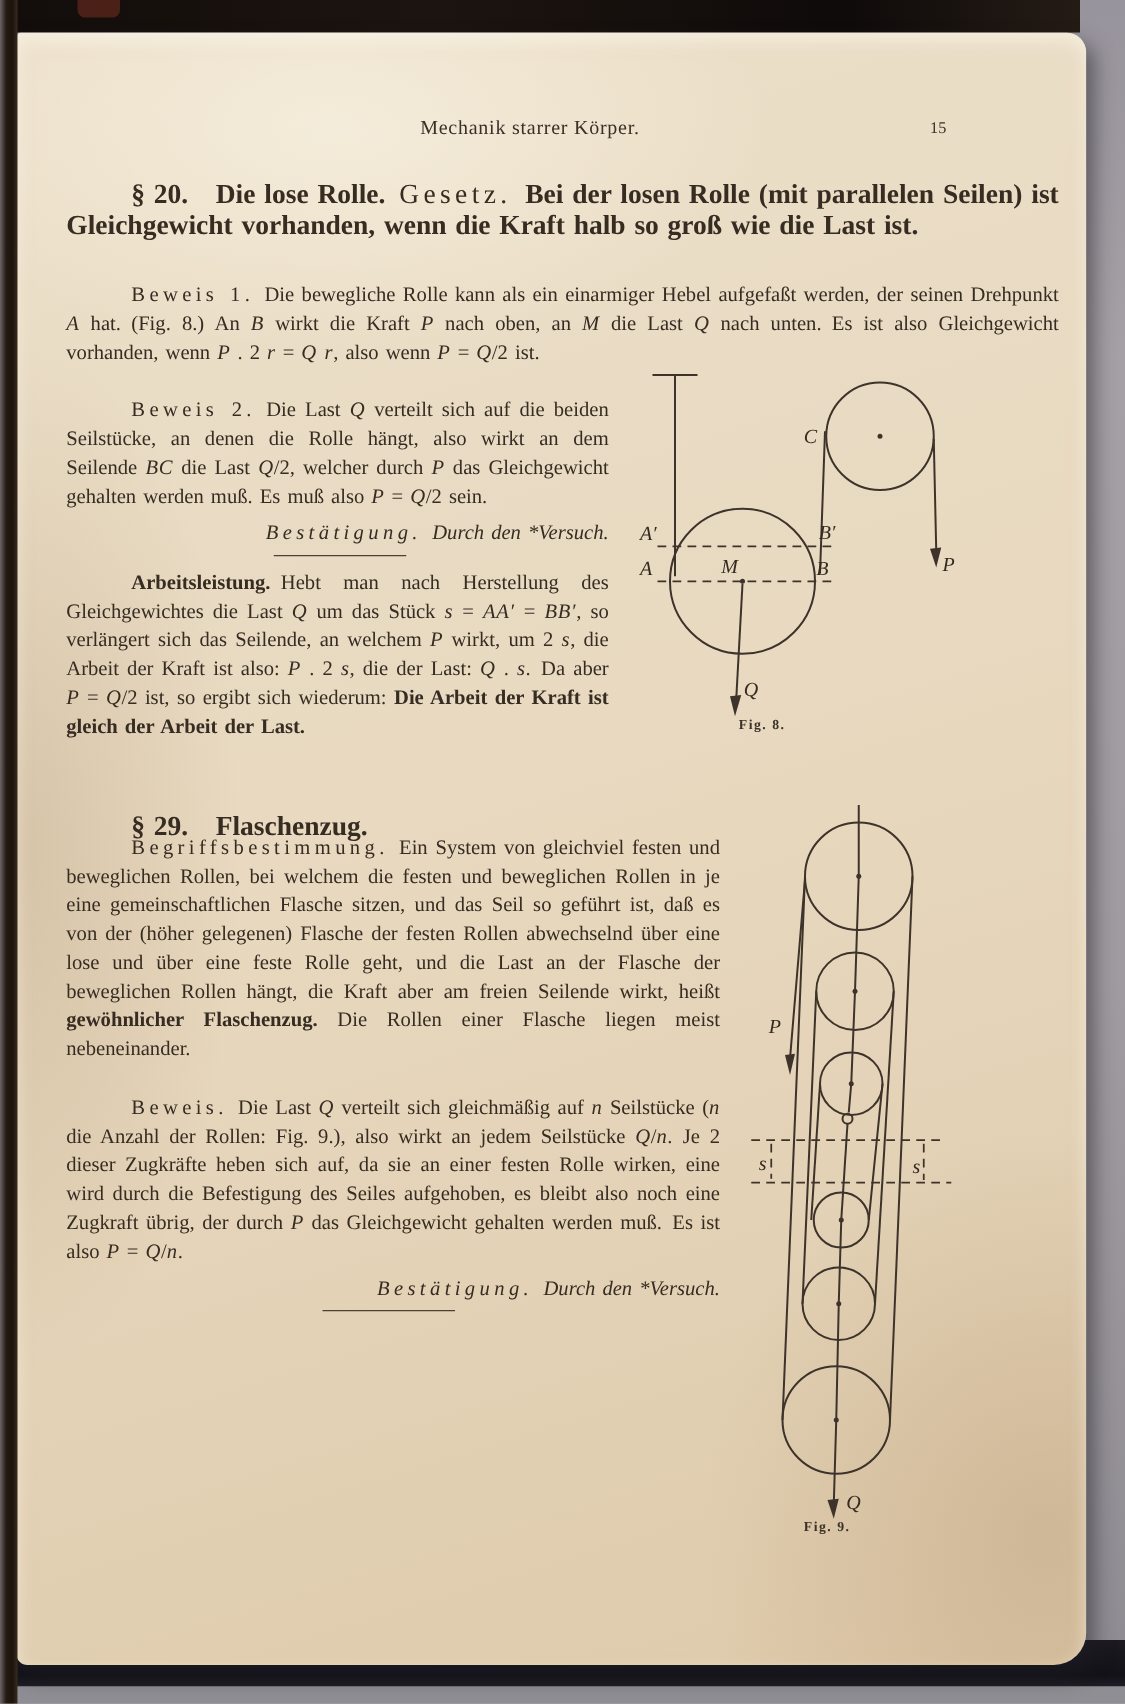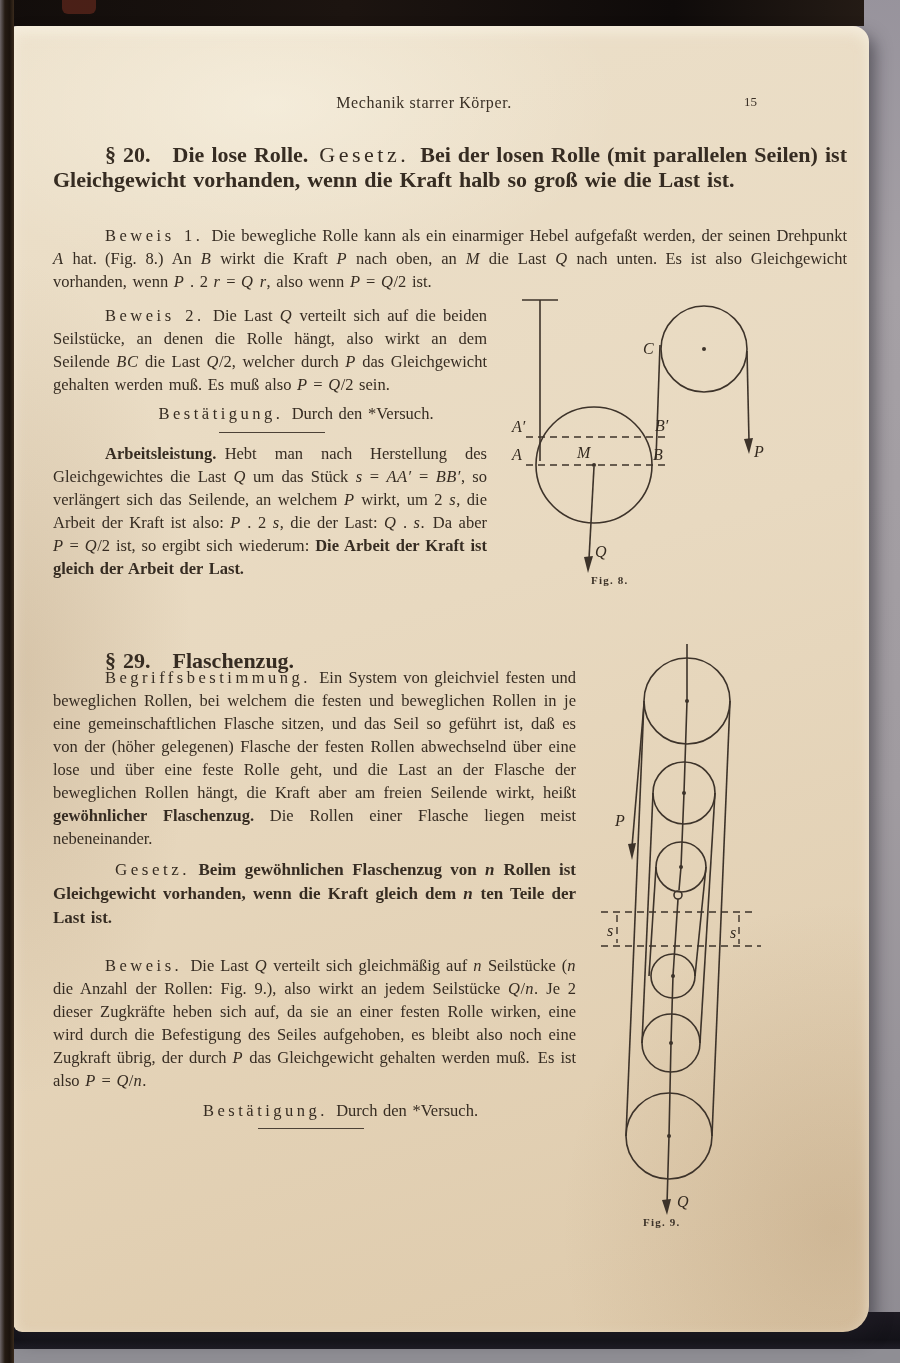--- a/index.html
+++ b/index.html
@@ -25,36 +25,36 @@
       radial-gradient(ellipse 500px 260px at 30% 6%,rgba(255,252,240,0.45),rgba(255,252,240,0) 70%),
       radial-gradient(ellipse 420px 500px at 96% 92%,rgba(140,100,55,0.20),rgba(140,100,55,0) 65%),
       radial-gradient(ellipse 300px 700px at 0% 50%,rgba(130,95,55,0.18),rgba(130,95,55,0) 60%),
       linear-gradient(163deg,#ece0ca 0%,#e8d9c0 45%,#decaab 100%);
     border-radius:4px 16px 26px 9px;
     box-shadow:6px 9px 16px rgba(30,28,36,0.5), inset 0 6px 14px rgba(255,253,244,0.5);
   }
 
   .para{margin:0;color:#362c22;font-size:16.5px;line-height:23px;
     text-align:justify;word-spacing:1.5px;}
-  .single{text-align:center;}
+  .single{text-align:right;font-style:italic;}
   .indent{text-indent:52px;}
   .law{font-size:22px;line-height:25px;text-indent:52px;}
   .law2{font-size:17px;line-height:24px;text-indent:62px;}
   .st-b{font-weight:700;}
   .st-i{font-style:italic;letter-spacing:.5px;}
   .st-g{letter-spacing:3.5px;}
 
   .pg-header{position:absolute;left:0;top:68px;width:822px;height:24px;}
   .pg-title{width:100%;text-align:center;font-size:16px;letter-spacing:.6px;color:#3a3026;}
   .pg-num{position:absolute;left:731px;top:0;font-size:13px;color:#3a3026;}
 
   .sec20-head{position:absolute;left:40px;top:116px;width:794px;}
   .beweis1{position:absolute;left:40px;top:174px;width:794px;margin-top:24px;}
 
-  .col1{position:absolute;left:40px;top:278px;width:434px;}
+  .col1{position:absolute;left:40px;top:290px;width:434px;}
   .col1 .bst{margin-top:6px;}
   .rule{border-top:1.6px solid #4c4136;width:106px;margin:7px 0 9px 166px;}
   .col1 .arb{margin-top:2px;}
 
   .sec21-head{position:absolute;left:40px;top:622px;width:520px;}
   .col2{position:absolute;left:40px;top:640px;width:523px;}
   .col2 .law2{margin-top:8px;}
   .col2 .bw{margin-top:24px;}
   .col2 .bst{margin-top:7px;}
   .rule2{margin:6px 0 0 205px;}
@@ -122,21 +122,20 @@
         <text x="254" y="166">P</text>
         <text x="95" y="266">Q</text>
       </svg>
     </div>
     <div class="figcap cap8">Fig. 8.</div>
 
     <p class="para law sec21-head"><span class="st-b">§ 29. Flaschenzug.</span></p>
 
     <div class="col2">
       <p class="para indent"><span class="st-g">Begriffsbestimmung.</span><span> Ein System von gleichviel festen und beweglichen Rollen, bei welchem die festen und beweglichen Rollen in je eine gemeinschaftlichen Flasche sitzen, und das Seil so geführt ist, daß es von der (höher gelegenen) Flasche der festen Rollen abwechselnd über eine lose und über eine feste Rolle geht, und die Last an der Flasche der beweglichen Rollen hängt, die Kraft aber am freien Seilende wirkt, heißt </span><span class="st-b">gewöhnlicher Flaschenzug.</span><span> Die Rollen einer Flasche liegen meist nebeneinander.</span></p>
-      <p class="para law2"><span class="st-g">Gesetz.</span><span class="st-b"> Beim gewöhnlichen Flaschenzug von </span><span class="st-b st-i">n</span><span class="st-b"> Rollen ist Gleichgewicht vorhanden, wenn die Kraft gleich dem </span><span class="st-b st-i">n</span><span class="st-b"> ten Teile der Last ist.</span></p>
       <p class="para indent bw"><span class="st-g">Beweis.</span><span> Die Last </span><span class="st-i">Q</span><span> verteilt sich gleichmäßig auf </span><span class="st-i">n</span><span> Seilstücke (</span><span class="st-i">n</span><span> die Anzahl der Rollen: Fig. 9.), also wirkt an jedem Seilstücke </span><span class="st-i">Q</span><span>/</span><span class="st-i">n</span><span>. Je 2 dieser Zugkräfte heben sich auf, da sie an einer festen Rolle wirken, eine wird durch die Befestigung des Seiles aufgehoben, es bleibt also noch eine Zugkraft übrig, der durch </span><span class="st-i">P</span><span> das Gleichgewicht gehalten werden muß. Es ist also </span><span class="st-i">P</span><span> = </span><span class="st-i">Q</span><span>/</span><span class="st-i">n</span><span>.</span></p>
       <p class="para single indent bst"><span class="st-g">Bestätigung.</span><span> Durch den *Versuch.</span></p>
       <div class="rule rule2"></div>
     </div>
 
     <div class="fig fig9">
       <svg width="225" height="582" viewBox="0 0 225 582">
         <line class="ln" x1="100" y1="10" x2="100" y2="67"></line>
         <circle class="ln" cx="100" cy="67" r="43"></circle>
         <circle class="ln" cx="97" cy="159" r="31"></circle>

